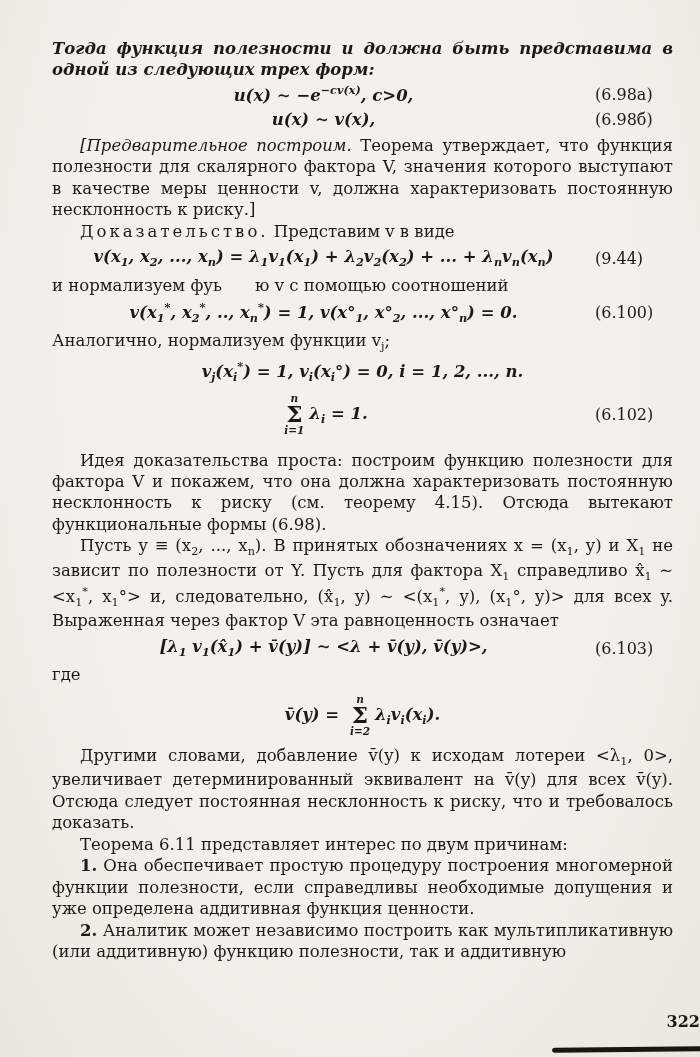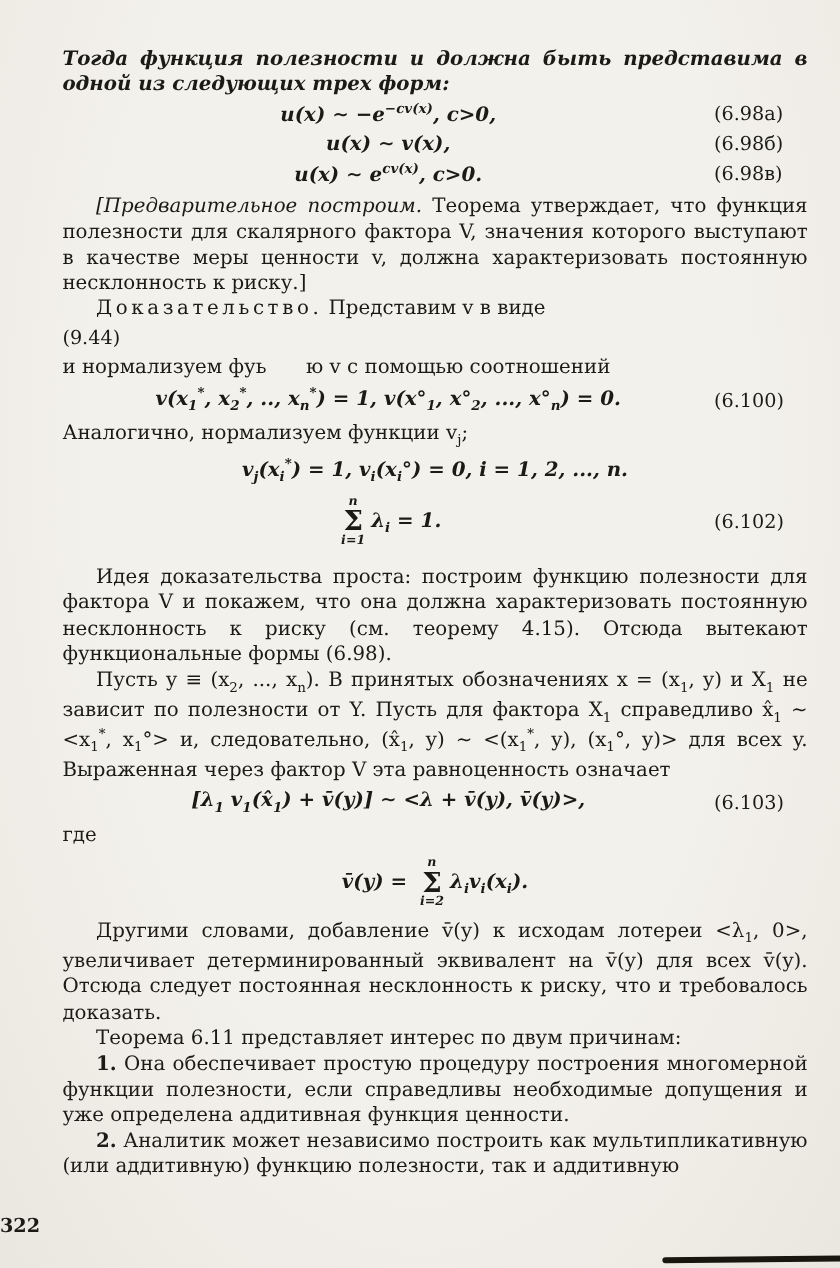--- a/index.html
+++ b/index.html
@@ -24,52 +24,49 @@
     flex: 1; text-align: center; font-style: italic; font-weight: bold;
     font-size: 16.5px; line-height: 1.35;
   }
   .eqlabel { width: 78px; text-align: left; font-style: normal; font-weight: normal; font-size: 16px; }
   sub, sup { font-size: 68%; }
   .sum { display: inline-flex; flex-direction: column; align-items: center; line-height: 1; margin: 0 5px; vertical-align: middle; }
   .sum-top, .sum-bot { font-size: 10.5px; font-style: italic; font-weight: bold; }
   .sum-sym { font-size: 23px; font-style: normal; line-height: 0.95; }
   .mt-lg { margin-top: 14px; }
   .mt-sm { margin-top: 4px; }
-  .page-number { position: absolute; left: 0; right: 0; bottom: 26px; text-align: left; font-weight: bold; font-size: 16px; }
+  .page-number { position: absolute; left: 0; right: 0; bottom: 26px; text-align: right; font-weight: bold; font-size: 16px; }
   .artifact { position: absolute; right: 0; bottom: 5px; width: 148px; height: 5px; background: #18160f; border-radius: 3px 0 0 3px; transform: rotate(-0.6deg); }
 </style>
 </head>
 <body>
 
 <div class="page">
 
   <p class="para theorem-text">Тогда функция полезности u должна быть представима в одной из следующих трех форм:</p>
 
   <div class="eqrow group mt-sm">
     <span class="eq">u(x) ∼ −e<sup>−cv(x)</sup>,  c&gt;0,</span>
     <span class="eqlabel">(6.98а)</span>
   </div>
   <div class="eqrow group">
     <span class="eq">u(x) ∼ v(x),</span>
     <span class="eqlabel">(6.98б)</span>
   </div>
-  <div class="eqrow group">
-    <span class="eq">u(x) ∼ e<sup>cv(x)</sup>,  c&gt;0.</span>
-    <span class="eqlabel">(6.98в)</span>
-  </div>
 
   <p class="para indent mt-sm">
     <span class="lead-italic">[Предварительное построим.</span><span> Теорема утверждает, что функция полезности для скалярного фактора V, значения которого выступают в качестве меры ценности v, должна характеризовать постоянную несклонность к риску.]</span>
   </p>
 
   <p class="para indent">
     <span class="spaced">Доказательство.</span><span> Представим v в виде</span>
   </p>
 
   <div class="eqrow">
+    <span class="eq">v(x<sub>1</sub>, x<sub>2</sub>, ..., x<sub>n</sub>) = λ<sub>1</sub>v<sub>1</sub>(x<sub>1</sub>) + λ<sub>2</sub>v<sub>2</sub>(x<sub>2</sub>) + ... + λ<sub>n</sub>v<sub>n</sub>(x<sub>n</sub>)</span>
     <span class="eqlabel">(9.44)</span>
   </div>
 
   <p class="para">и нормализуем фуь  ю v с помощью соотношений</p>
 
   <div class="eqrow">
     <span class="eq">v(x<sub>1</sub><sup>*</sup>, x<sub>2</sub><sup>*</sup>, .., x<sub>n</sub><sup>*</sup>) = 1,  v(x°<sub>1</sub>, x°<sub>2</sub>, ..., x°<sub>n</sub>) = 0.</span>
     <span class="eqlabel">(6.100)</span>
   </div>
 

